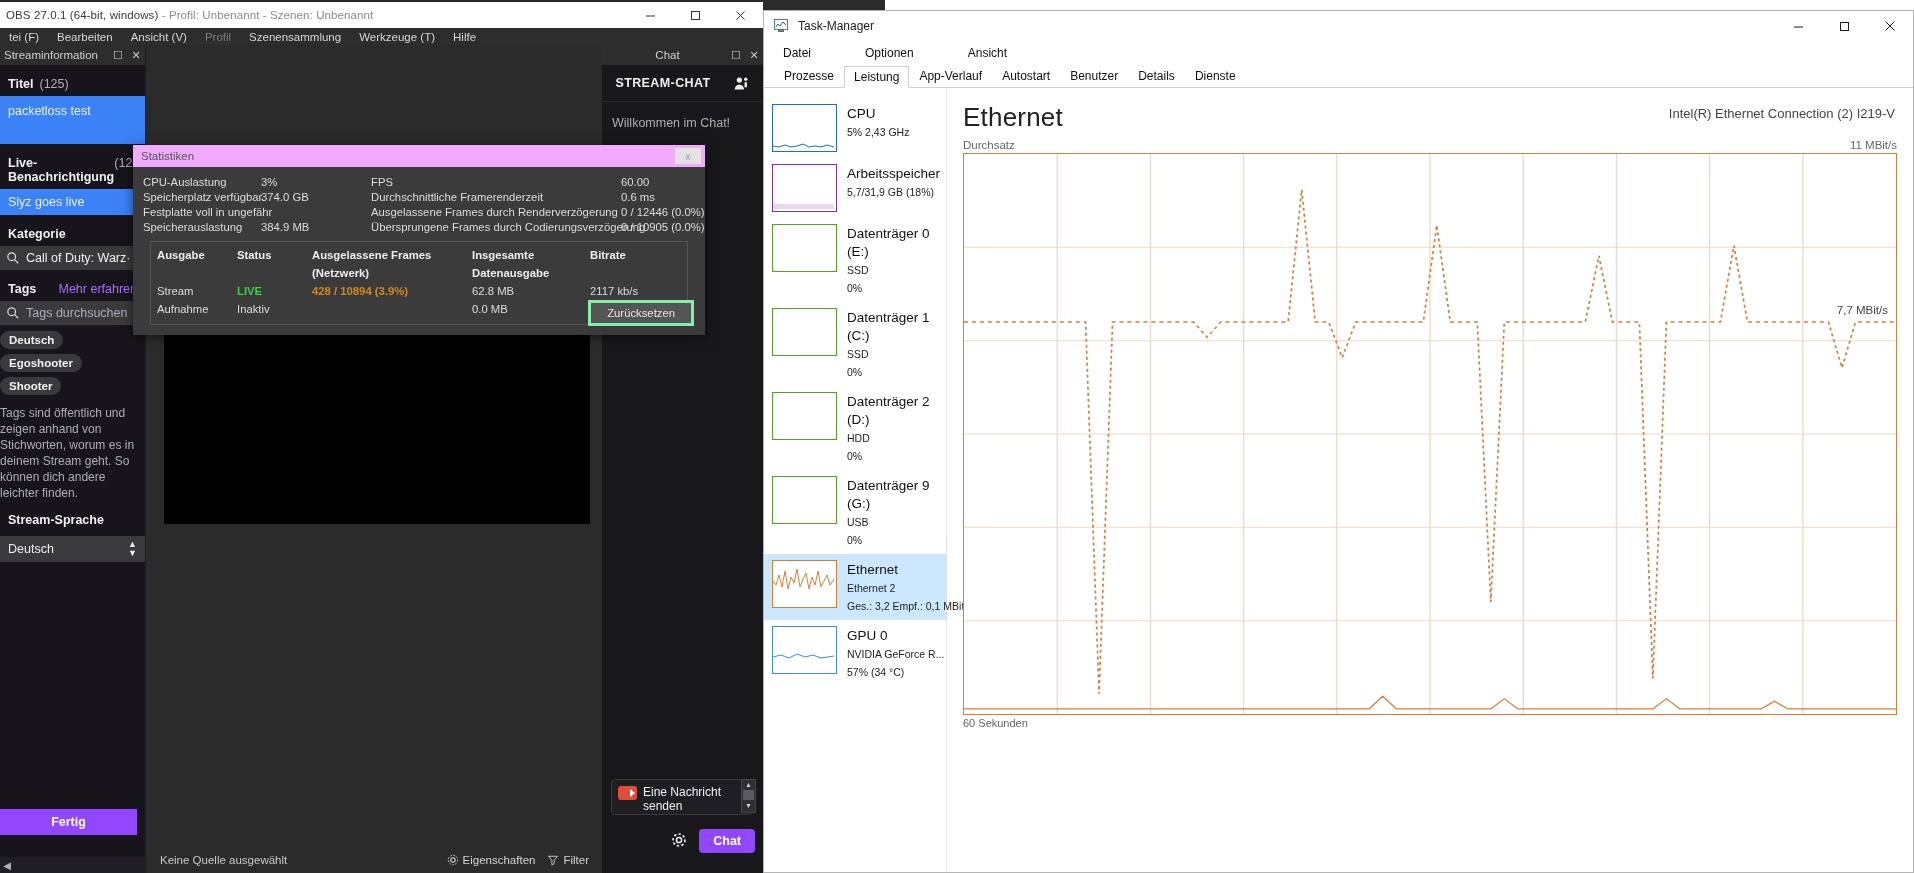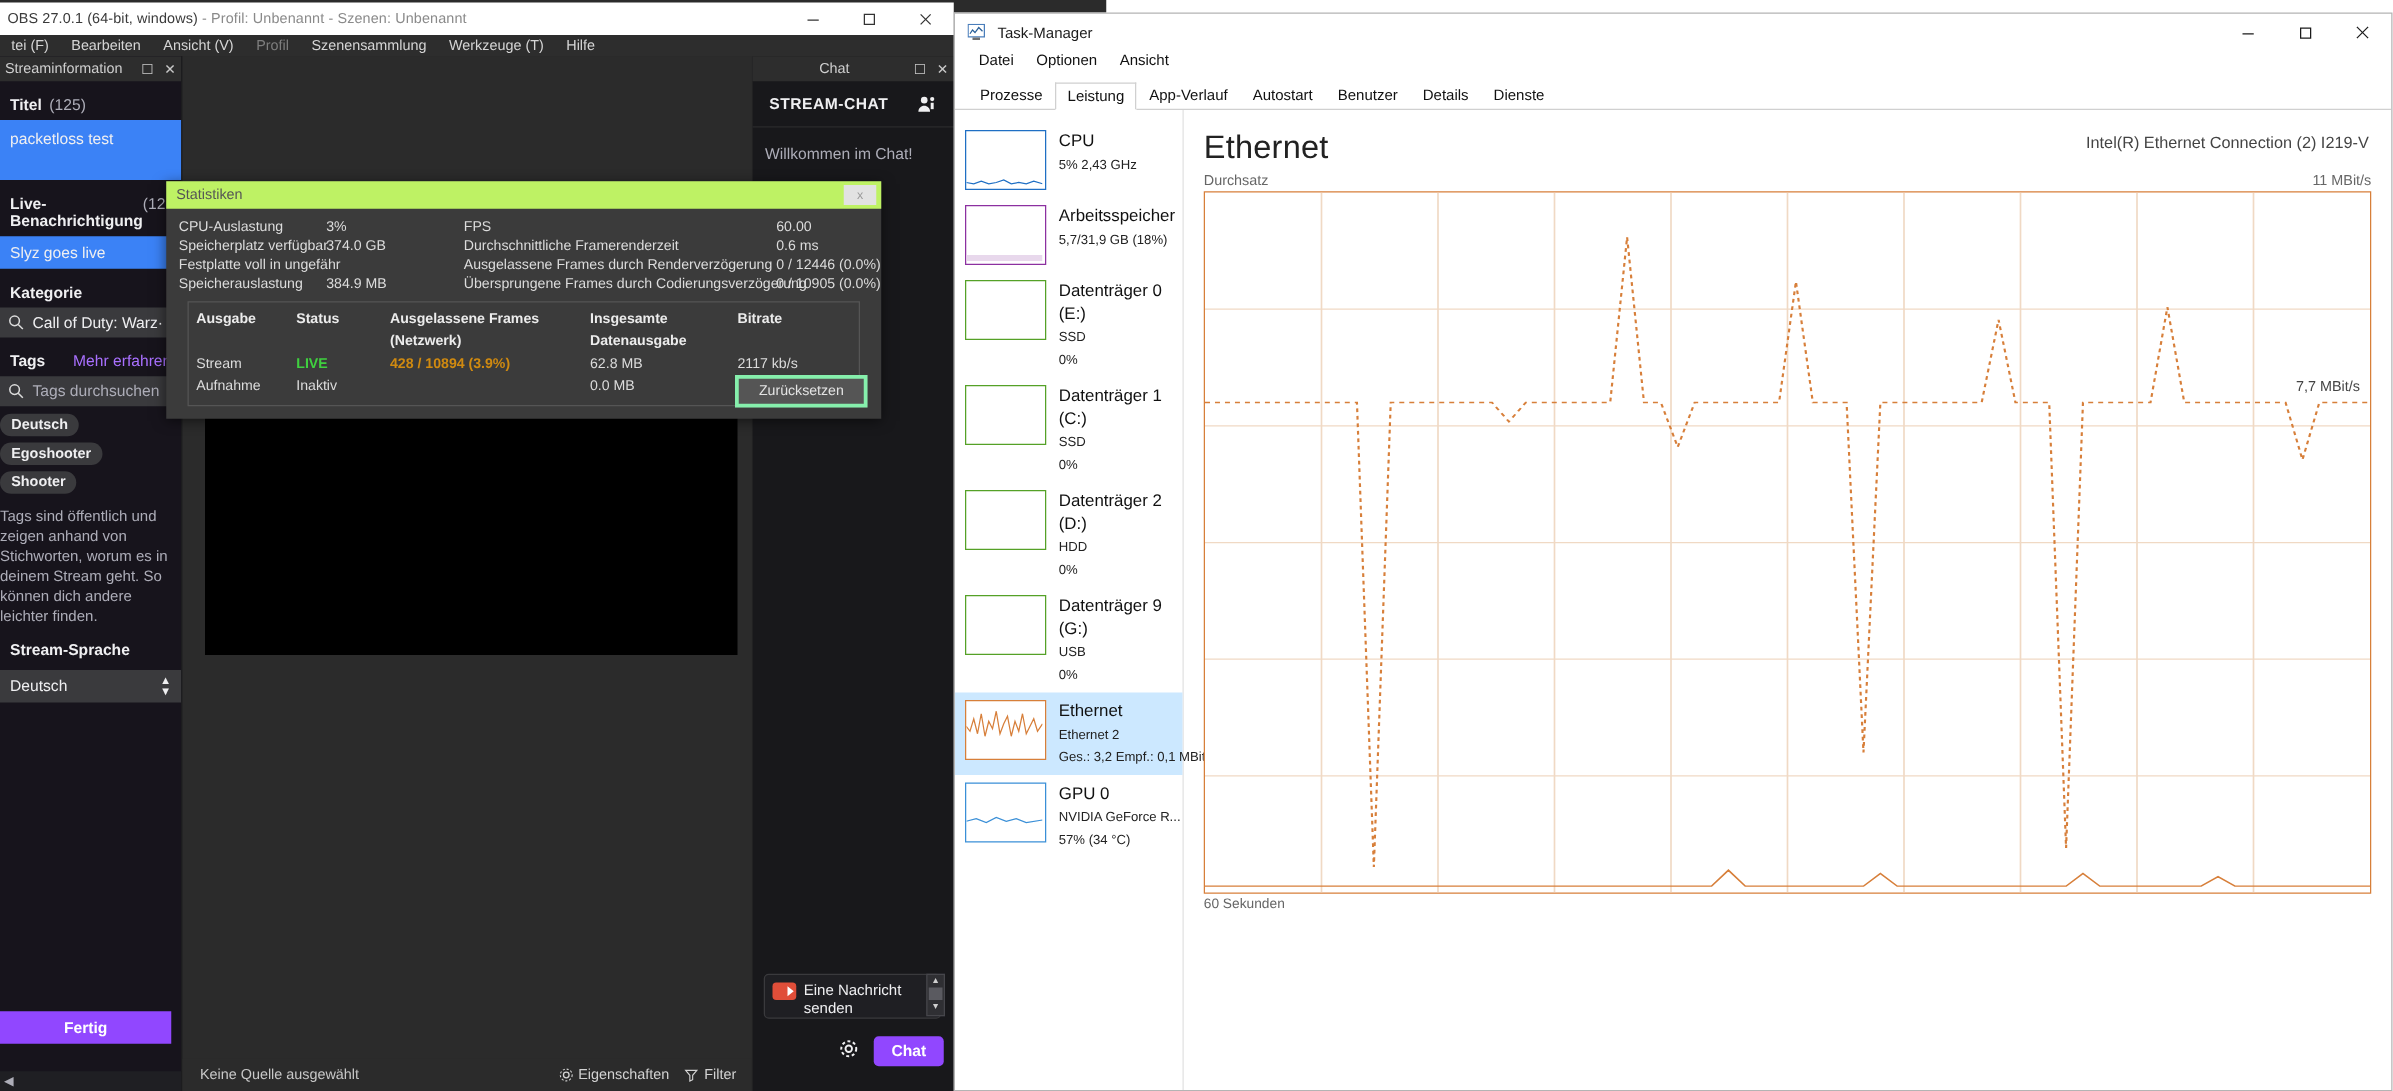--- a/index.html
+++ b/index.html
@@ -59,41 +59,41 @@
   #chat-msgbox .mtxt{color:#efeff1;font-size:12px;line-height:14px;}
   #chat-scroll{position:absolute;right:7px;bottom:60px;width:13px;height:32px;background:#2f2f33;border:1px solid #46464b;}
   #chat-scroll .a{height:9px;color:#d0d0d0;font-size:7px;text-align:center;line-height:9px;}
   #chat-scroll .th{background:#5a5a60;height:10px;margin:1px;}
   #chat-bottom{position:absolute;right:8px;bottom:20px;display:flex;align-items:center;gap:12px;}
   #chat-gear{color:#efeff1;font-size:15px;}
   #chat-btn{background:#9147ff;color:#fff;font-size:12.5px;font-weight:bold;border-radius:4px;padding:5px 14px;}
 
   
   #stats{position:absolute;left:133px;top:145px;width:572px;height:190px;background:#3b3b3b;box-shadow:0 2px 10px rgba(0,0,0,.55);}
-  #stats-title{height:22px;background:#bef264;display:flex;align-items:center;}
+  #stats-title{height:22px;background:#f0abfc;display:flex;align-items:center;}
   #stats-title .st{font-size:11.5px;color:#555;padding-left:8px;flex:1;}
   #stats-close{width:26px;height:16px;margin-right:4px;background:#e2e2e2;color:#9a9a9a;font-size:10px;display:flex;align-items:center;justify-content:center;}
   #stats-body{padding:9px 10px 0 10px;}
   .kvgrid{display:grid;grid-template-columns:118px 110px 250px 90px;row-gap:3px;font-size:11.3px;color:#dcdcdc;}
   .kvgrid .k{white-space:nowrap;}
   .kvgrid .v{white-space:nowrap;}
   #stats-table{margin:8px 7px 0 7px;border:1px solid #555;padding:4px 6px 6px 6px;}
   .strow{display:grid;grid-template-columns:80px 75px 160px 118px 90px;font-size:11.3px;color:#dcdcdc;line-height:18px;}
   .strow.hd{font-weight:bold;color:#ececec;}
   .strow .live{color:#3fd03f;font-weight:bold;}
   .strow .drop{color:#d08a10;font-weight:bold;}
   #stats-reset{position:absolute;right:11px;bottom:9px;background:#555;color:#e4e4e4;font-size:11.3px;padding:4px 16px;border:3px solid #86efac;}
 
   
   #tm{position:absolute;left:763px;top:10px;width:1151px;height:863px;background:#fff;border:1px solid #b4b4b4;box-sizing:border-box;overflow:hidden;}
   #tm-title{height:30px;display:flex;align-items:center;}
   #tm-title .ico{width:16px;height:14px;margin:0 8px 0 10px;position:relative;flex:none;}
   #tm-title .tt{font-size:12px;color:#1b1b1b;flex:1;}
   #tm-title .wb{width:46px;height:30px;display:flex;align-items:center;justify-content:center;color:#1b1b1b;}
-  #tm-menu{height:24px;display:flex;padding-left:10px;}
+  #tm-menu{height:24px;display:flex;align-items:center;padding-left:10px;gap:36px;}
   #tm-menu .mi{font-size:12px;color:#111;padding:0 9px;}
   #tm-tabs{height:22px;display:flex;align-items:flex-end;padding-left:10px;border-bottom:1px solid #d0d0d0;}
   .tm-tab{font-size:12px;color:#111;padding:3px 9px 3px 9px;border:1px solid transparent;}
   .tm-tab.active{background:#fff;border:1px solid #d0d0d0;border-bottom:1px solid #fff;margin-bottom:-1px;}
   #tm-body{position:absolute;left:0;top:77px;right:0;bottom:0;display:flex;}
   #tm-list{width:183px;border-right:1px solid #e2e2e2;padding-top:10px;box-sizing:border-box;}
   .tmi{display:flex;padding:6px 4px 6px 8px;align-items:flex-start;}
   .tmi.sel{background:#cce8ff;}
   .tmi .thumb{width:63px;height:46px;border:1px solid #888;margin-right:10px;flex:none;background:#fff;position:relative;overflow:hidden;}
   .tmi .txt .n{font-size:13.5px;color:#111;line-height:16px;}

